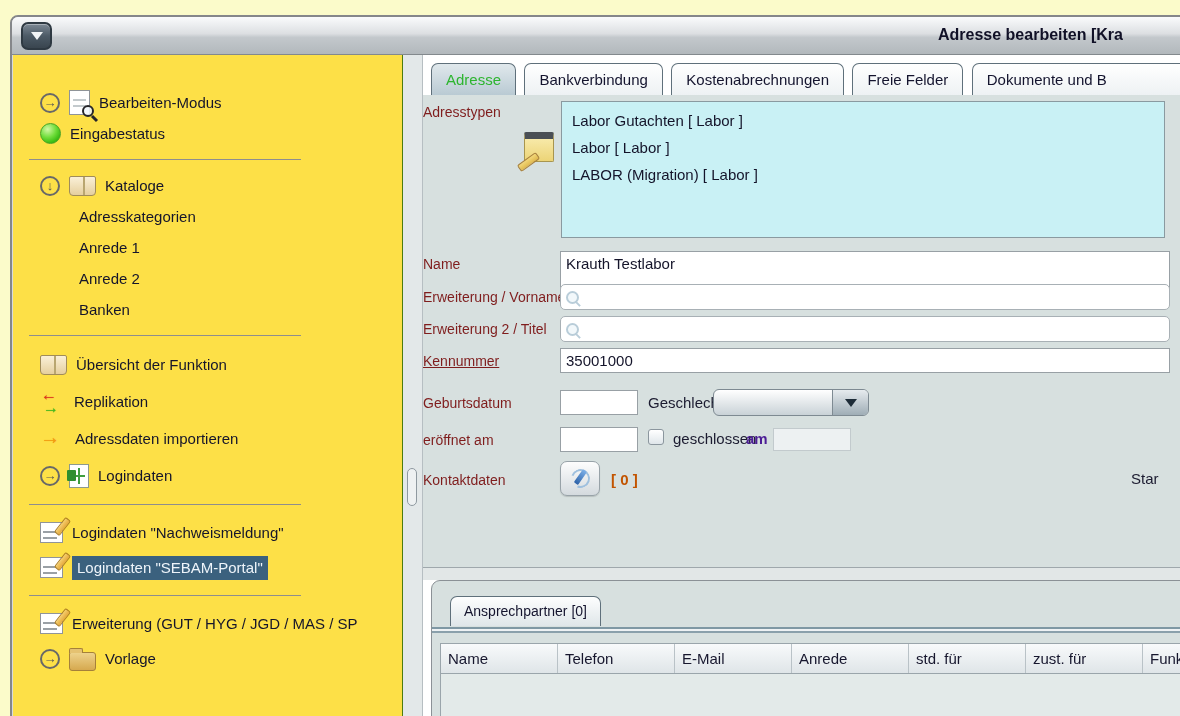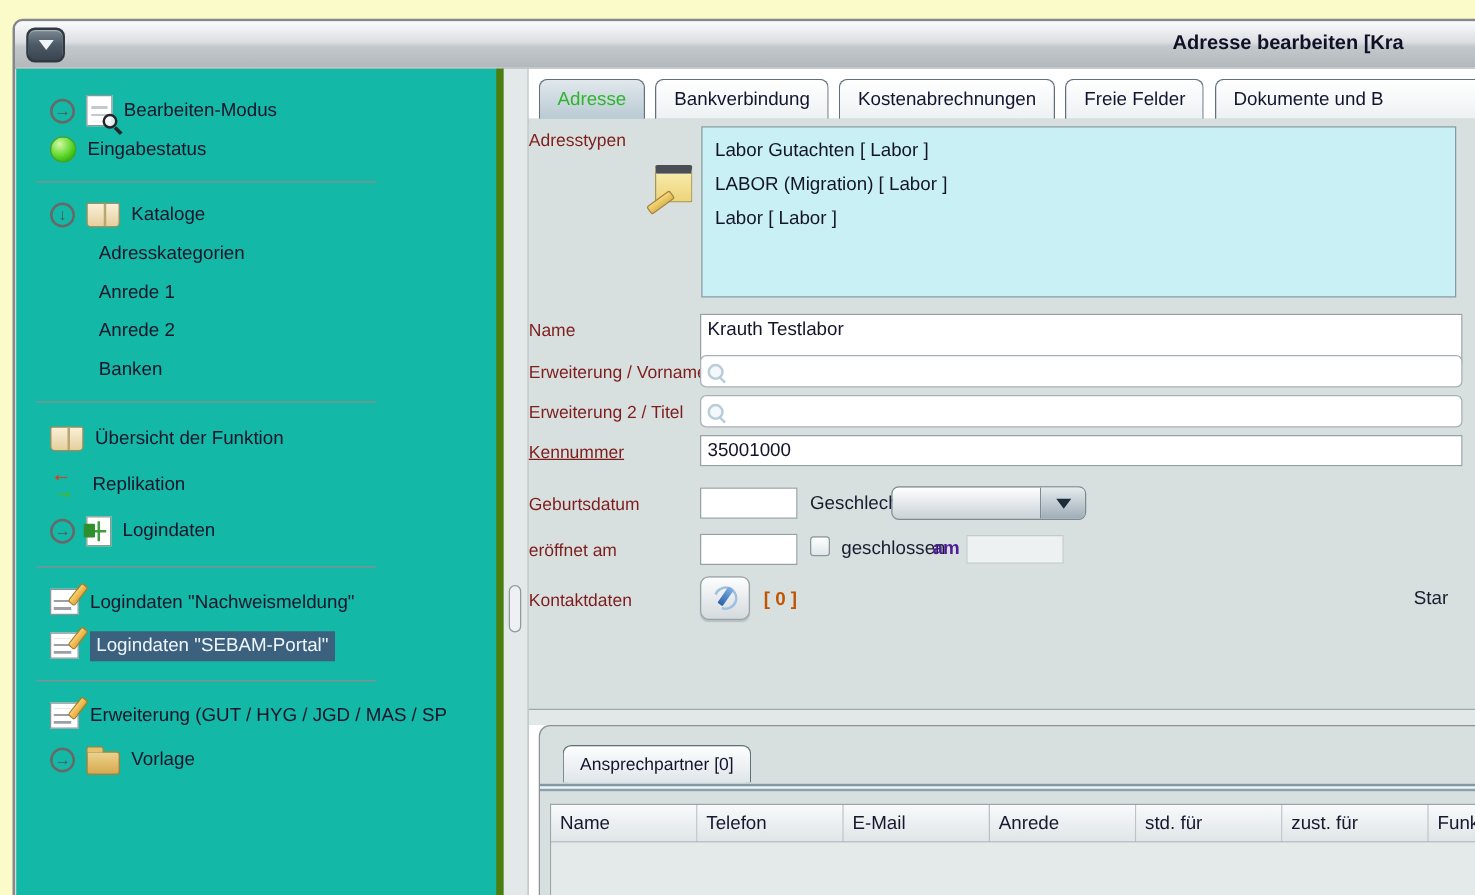--- a/index.html
+++ b/index.html
@@ -29,23 +29,23 @@
   }
   .menu-caret { width:0; height:0; border-left:6px solid transparent; border-right:6px solid transparent; border-top:8px solid #f2f5f7; }
   .title-text {
     position:absolute; left:926px; top:9px; white-space:nowrap;
     font-size:16px; font-weight:bold; color:#101026;
   }
   
   .body-row { display:flex; height:661px; background:#fff; }
   
   .sidebar {
-    width:391px; flex:none; background:#14b8a6;
-    border-right:6px solid #4d7c0f; border-left:1px solid #d8dadc;
-    padding-top:18px; overflow:hidden; position:relative;
+    width:391px; flex:none; background:#fde047;
+    border-right:1px solid #4d7c0f; border-left:1px solid #d8dadc;
+    padding-top:32px; overflow:hidden; position:relative;
   }
   .sb-item { display:flex; align-items:center; height:31px; padding-left:27px; gap:9px; font-size:15px; color:#15152b; cursor:default; }
   .sb-item.h37 { height:37px; }
   .sb-item.h35 { height:35px; }
   .sb-item.indent { padding-left:66px;text-align:right; }
   .sb-label { white-space:nowrap; }
   .sb-item.selected .sb-label { background:#3b617e; color:#eef4fa; padding:3px 5px 4px 5px; }
   .sb-div { height:1px; background:#8e8e8e; margin:10px 0 10px 16px; width:272px; }
   
   .ic-circarrow { width:20px; height:20px; flex:none; border:2px solid #686868; border-radius:50%;
@@ -188,20 +188,24 @@
       <div class="sb-div"></div>
       <div class="sb-item h37">
         <span class="ic-book"></span>
         <span class="sb-label">Übersicht der Funktion</span>
       </div>
       <div class="sb-item h37">
         <span class="ic-repl"></span>
         <span class="sb-label">Replikation</span>
       </div>
       <div class="sb-item h37">
+        <span class="ic-import"></span>
+        <span class="sb-label">Adressdaten importieren</span>
+      </div>
+      <div class="sb-item h37">
         <span class="ic-circarrow"></span>
         <span class="ic-excel"></span>
         <span class="sb-label">Logindaten</span>
       </div>
       <div class="sb-div"></div>
       <div class="sb-item h35">
         <span class="ic-pagepencil"></span>
         <span class="sb-label">Logindaten "Nachweismeldung"</span>
       </div>
       <div class="sb-item h35 selected">
@@ -231,22 +235,22 @@
         <span class="tab">Kostenabrechnungen</span>
         <span class="tab">Freie Felder</span>
         <span class="tab last">Dokumente und B</span>
       </div>
 
       <div class="content">
         <span class="flabel" style="top:9px;">Adresstypen</span>
         <span class="ic-notepad" style="left:96px; top:36px;"></span>
         <div class="listbox" style="left:138px; top:6px; width:604px; height:137px;">
           <div>Labor Gutachten [ Labor ]</div>
+          <div>Labor [ Labor ]</div>
           <div>LABOR (Migration) [ Labor ]</div>
-          <div>Labor [ Labor ]</div>
         </div>
 
         <span class="flabel" style="top:161px;">Name</span>
         <div class="fbox" style="left:137px; top:156px; width:610px; height:40px; line-height:23px;">Krauth Testlabor</div>
 
         <span class="flabel" style="top:194px;">Erweiterung / Vorname</span>
         <div class="fbox search" style="left:137px; top:189px; width:610px; height:26px;">
           <span class="ic-mag"></span>
           <span></span>
         </div>

